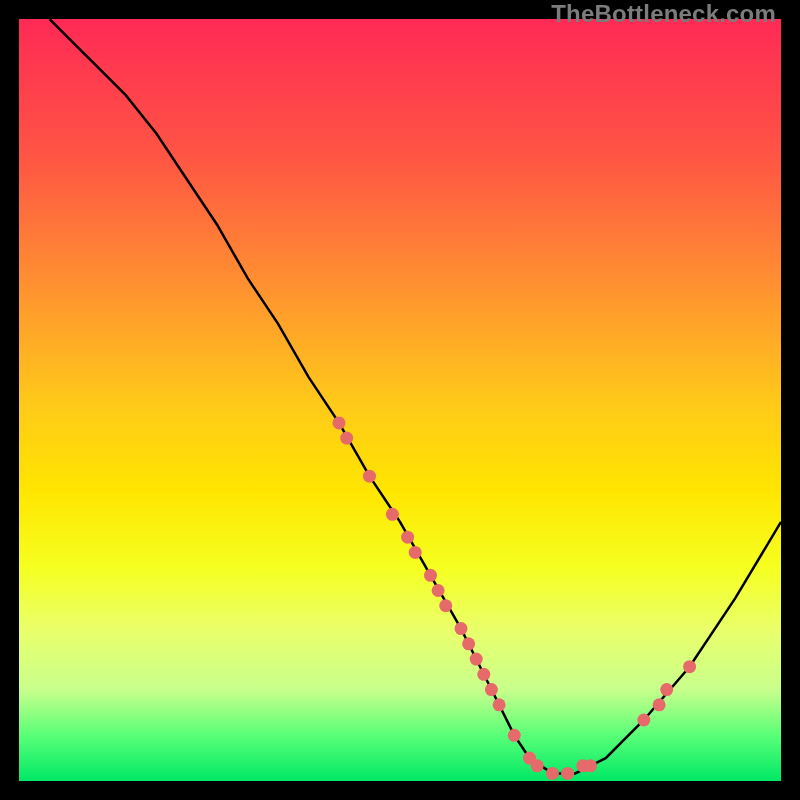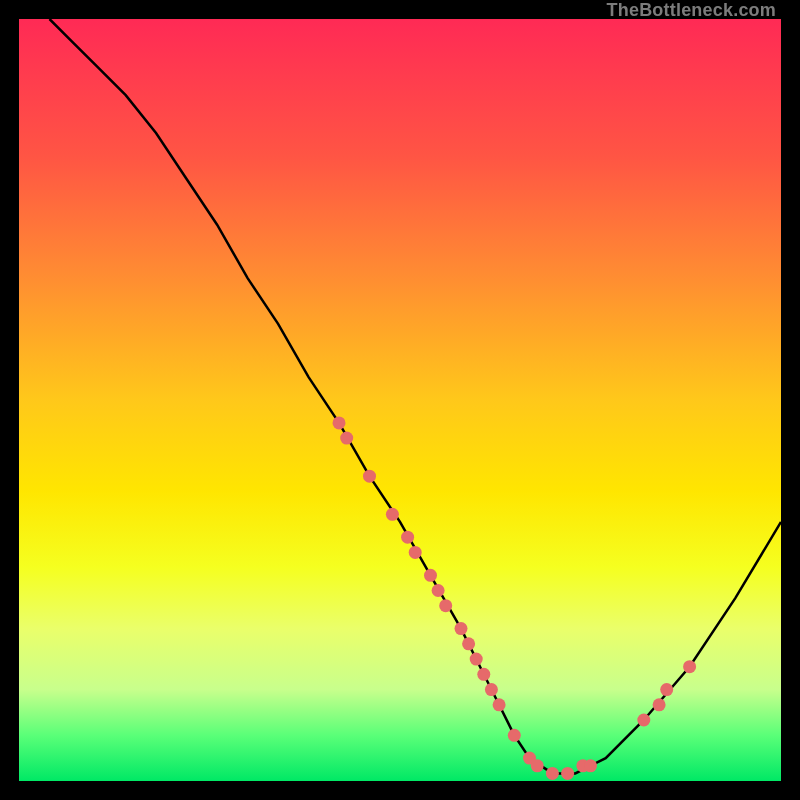--- a/index.html
+++ b/index.html
@@ -34,21 +34,21 @@
       #c8ff8c 88%,
       #5aff78 94%,
       #00e865 100%
     );
   }
   .attribution {
     position: absolute;
     top: 0px;
     right: 24px;
     font-family: Arial, Helvetica, sans-serif;
-    font-size: 18px;
+    font-size: 24px;
     font-weight: 600;
     color: #7c7c7c;
     letter-spacing: 0.2px;
     user-select: none;
   }
   .svg-overlay {
     position: absolute;
     left: 19px;
     top: 19px;
     width: 762px;

